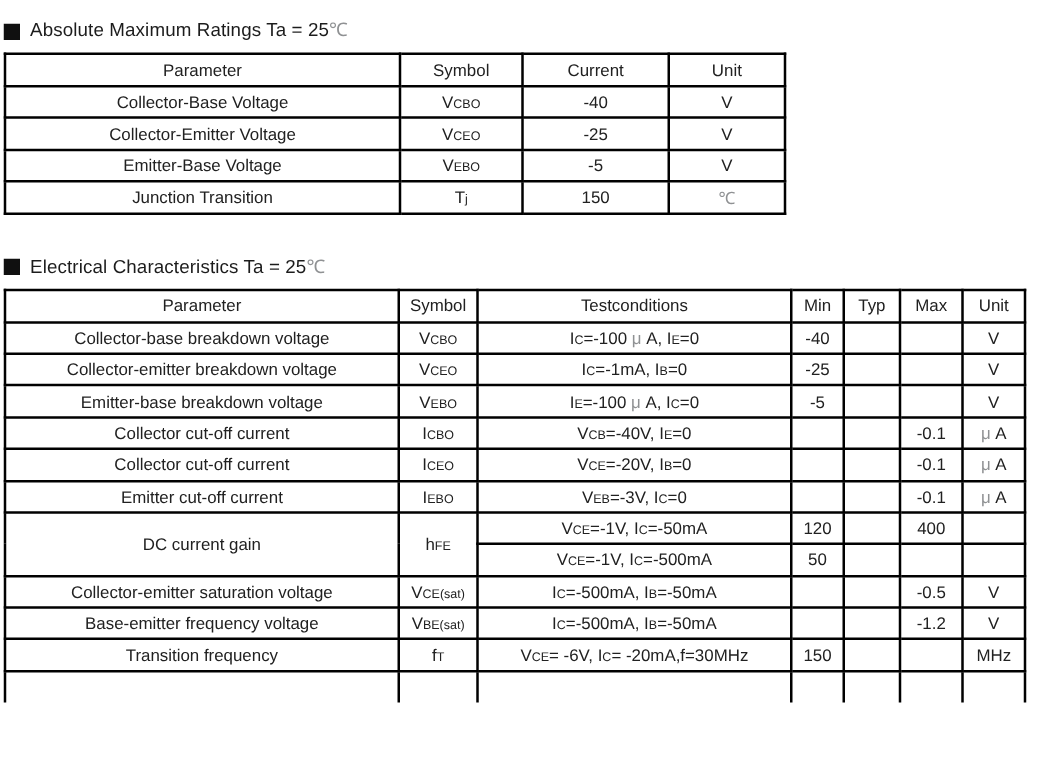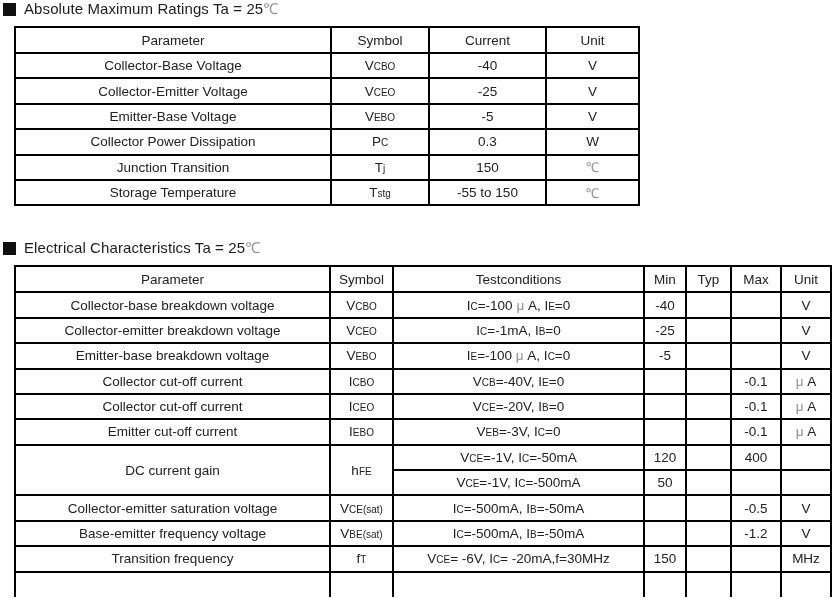--- a/index.html
+++ b/index.html
@@ -7,34 +7,34 @@
     width: 836px; height: 606px;
     background: #ffffff;
     overflow: hidden;
     font-family: "Liberation Sans", sans-serif;
     color: #212121;
     -webkit-font-smoothing: antialiased;
   }
   .page { position: relative; width: 836px; height: 606px; overflow: hidden; }
 
   .sec { margin-left: 3px; }
-  .sec-1 { padding-top: 0; }
+  .sec-1 { padding-top: 16px; }
   .sec-2 { margin-top: 33px; }
 
   .sec-title {
     display: flex; align-items: center; gap: 8px;
     font-size: 15px; font-weight: 400; color: #1c1c1c;
     margin: 0; line-height: 18px; letter-spacing: 0.1px;
   }
   .bullet {
     width: 13px; height: 13px; background: #101010;
     display: inline-block; flex: 0 0 auto;
   }
 
-  .tbl-wrap { margin-left: 11px; margin-top: 8px; }
+  .tbl-wrap { margin-top: 8px; }
   table.tbl {
     border-collapse: collapse;
     table-layout: fixed;
     border-spacing: 0;
   }
   .tbl th, .tbl td {
     border: 2px solid #000000;
     font-weight: 400;
     font-size: 13.5px;
     color: #212121;
@@ -94,35 +94,23 @@
               <td class="al-center">-25</td>
               <td class="al-center">V</td>
             </tr>
             <tr>
               <td class="al-left">Emitter-Base Voltage</td>
               <td class="al-center">V<span class="sub">EBO</span></td>
               <td class="al-center">-5</td>
               <td class="al-center">V</td>
             </tr>
             <tr>
-              <td class="al-left">Collector Power Dissipation</td>
-              <td class="al-center">P<span class="sub">C</span></td>
-              <td class="al-center">0.3</td>
-              <td class="al-center">W</td>
-            </tr>
-            <tr>
               <td class="al-left">Junction Transition</td>
               <td class="al-center">T<span class="sub">j</span></td>
               <td class="al-center">150</td>
-              <td class="al-center"><span class="gray">℃</span></td>
-            </tr>
-            <tr>
-              <td class="al-left">Storage Temperature</td>
-              <td class="al-center">T<span class="sub">stg</span></td>
-              <td class="al-center">-55 to 150</td>
               <td class="al-center"><span class="gray">℃</span></td>
             </tr>
           </tbody>
         </table>
       </div>
   </section>
 
   <section class="sec sec-2">
     <h2 class="sec-title">
       <span class="bullet"></span>

